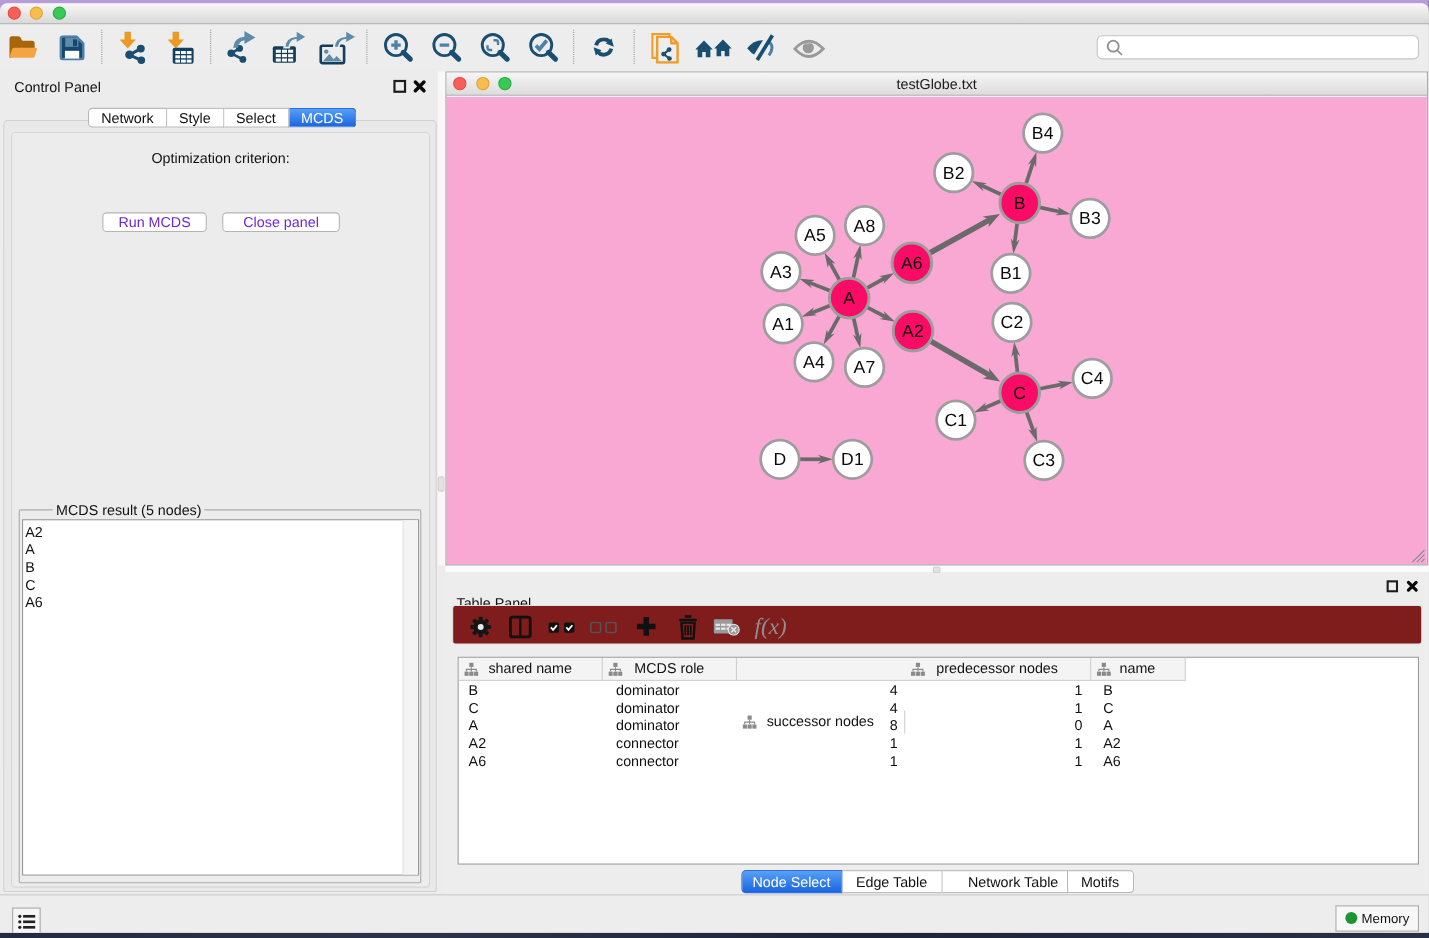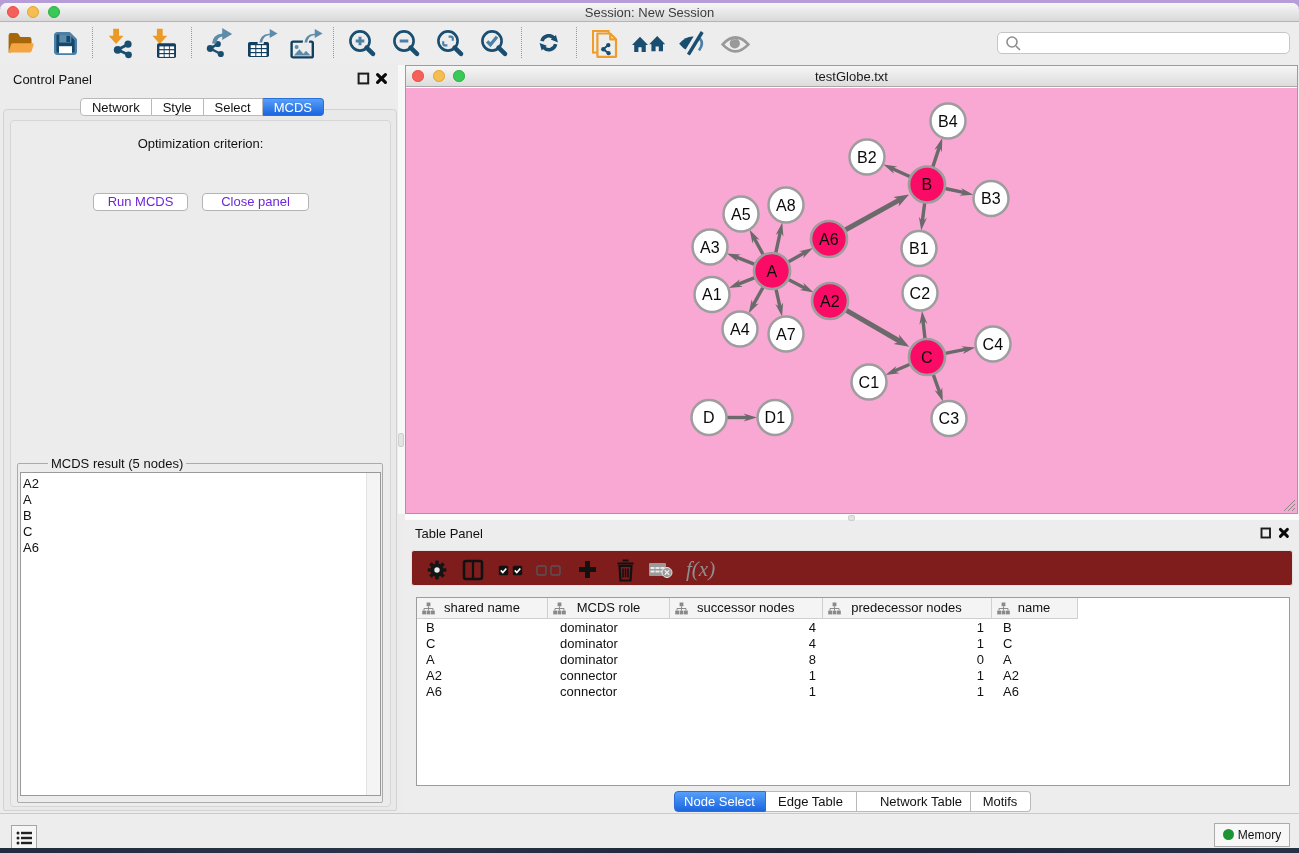--- a/index.html
+++ b/index.html
@@ -46,21 +46,21 @@
 
 #netwin { position:absolute; left:405px; top:2px; width:893px; height:449px; background:#fff; border:1px solid #9c9c9c; }
 #nettitle { position:absolute; left:0; top:0; width:891px; height:21px; background:linear-gradient(#f6f6f6,#dcdcdc); border-bottom:1px solid #a9a9a9; }
 #nettitle .title { position:absolute; left:0; right:0; top:3px; text-align:center; font-size:13px; color:#1a1a1a; }
 #netcanvas { position:absolute; left:0; top:22px; width:891px; height:425px; background:#f9a8d4; }
 
 #gripv { position:absolute; left:398px; top:370px; width:6px; height:14px; background:#e3e3e3; border:1px solid #cfcfcf; border-radius:2px; }
 #griph { position:absolute; left:848px; top:452px; width:7px; height:6px; background:#e2e2e2; border:1px solid #cfcfcf; border-radius:2px; z-index:3; }
 
 #tpanel { position:absolute; left:405px; top:457px; width:894px; height:293px; background:#ededed; }
-#tpanel .phead { position:absolute; left:10px; top:6px; font-size:13px; color:#111;text-align:right; }
+#tpanel .phead { position:absolute; left:10px; top:21px; font-size:13px; color:#111;text-align:right; }
 .wbtn { position:absolute; }
 #ttoolbar { position:absolute; left:6px; top:30px; width:882px; height:36px; background:#7f1d1d; border:1px solid #e2e2e2; border-radius:3px; }
 #ttable { position:absolute; left:11px; top:77px; width:874px; height:189px; background:#fff; border:1px solid #9c9c9c; overflow:hidden; }
 #ttabs { position:absolute; left:0; top:271px; width:894px; }
 
 .hrow { position:absolute; left:0; top:0; height:21px; background:#f4f4f4; border-bottom:1px solid #cfcfcf; font-size:13px; color:#111; }
 .hcell { position:absolute; top:0; height:21px; border-right:1px solid #cfcfcf; text-align:center; line-height:20px; }
 .hico { position:absolute; left:5px; top:4px; }
 .trow { position:absolute; font-size:13px; color:#111; height:16px; line-height:16px; }
 
@@ -71,21 +71,20 @@
 </style>
 </head>
 <body>
 <div id="wall"></div>
 <div id="wallb"></div>
 <div id="win">
   <div id="titlebar">
     <div class="tl" style="left:7px;top:3px;background:#f6605a;border:1px solid #ec4a42;"></div>
     <div class="tl" style="left:27px;top:3px;background:#f6bd50;border:1px solid #e2a432;"></div>
     <div class="tl" style="left:48px;top:3px;background:#39c956;border:1px solid #2aad41;"></div>
-    <div class="title">Session: New Session</div>
   </div>
   <div id="toolbar">
     <div class="tsep" style="left:92px;"></div>
     <div class="tsep" style="left:191px;"></div>
     <div class="tsep" style="left:333px;"></div>
     <div class="tsep" style="left:521px;"></div>
     <div class="tsep" style="left:576px;"></div>
     <div id="icons">
         <svg class="ti" style="left:7.5px;top:9px" width="27" height="21" viewBox="0 0 27 21">
           <path d="M0.6 20.4 V3.4 Q0.6 1 3 1 h5.4 q2 0 2.7 1.8 l0.5 1.3 q0.4 1 1.5 1 h8 q2.4 0 2.4 2.4 V12 H6 l-3.2 8.4 Z" fill="#a8660b"></path>
@@ -436,21 +435,21 @@
               </svg>shared name</div>
             <div class="hcell" style="left:131px;width:122px;"><svg class="hico" width="13" height="13" viewBox="0 0 13 13">
                 <g fill="#8a8a8a">
                   <rect x="4.6" y="0.5" width="3.8" height="3.8"></rect>
                   <rect x="0.2" y="8.6" width="3.8" height="3.8"></rect>
                   <rect x="4.6" y="8.6" width="3.8" height="3.8"></rect>
                   <rect x="9" y="8.6" width="3.8" height="3.8"></rect>
                 </g>
                 <path d="M6.5 4.5 v2 M2 8.5 v-2 h9 v2 M6.5 6.5 v2" fill="none" stroke="#8a8a8a" stroke-width="1"></path>
               </svg>MCDS role</div>
-            <div class="hcell" style="left:253px;width:152.5px;"><svg class="hico" width="13" height="13" viewBox="0 0 13 13">
+            <div class="hcell" style="left:253px;width:152.5px;margin-top:48px;"><svg class="hico" width="13" height="13" viewBox="0 0 13 13">
                 <g fill="#8a8a8a">
                   <rect x="4.6" y="0.5" width="3.8" height="3.8"></rect>
                   <rect x="0.2" y="8.6" width="3.8" height="3.8"></rect>
                   <rect x="4.6" y="8.6" width="3.8" height="3.8"></rect>
                   <rect x="9" y="8.6" width="3.8" height="3.8"></rect>
                 </g>
                 <path d="M6.5 4.5 v2 M2 8.5 v-2 h9 v2 M6.5 6.5 v2" fill="none" stroke="#8a8a8a" stroke-width="1"></path>
               </svg>successor nodes</div>
             <div class="hcell" style="left:405.5px;width:169.0px;"><svg class="hico" width="13" height="13" viewBox="0 0 13 13">
                 <g fill="#8a8a8a">

